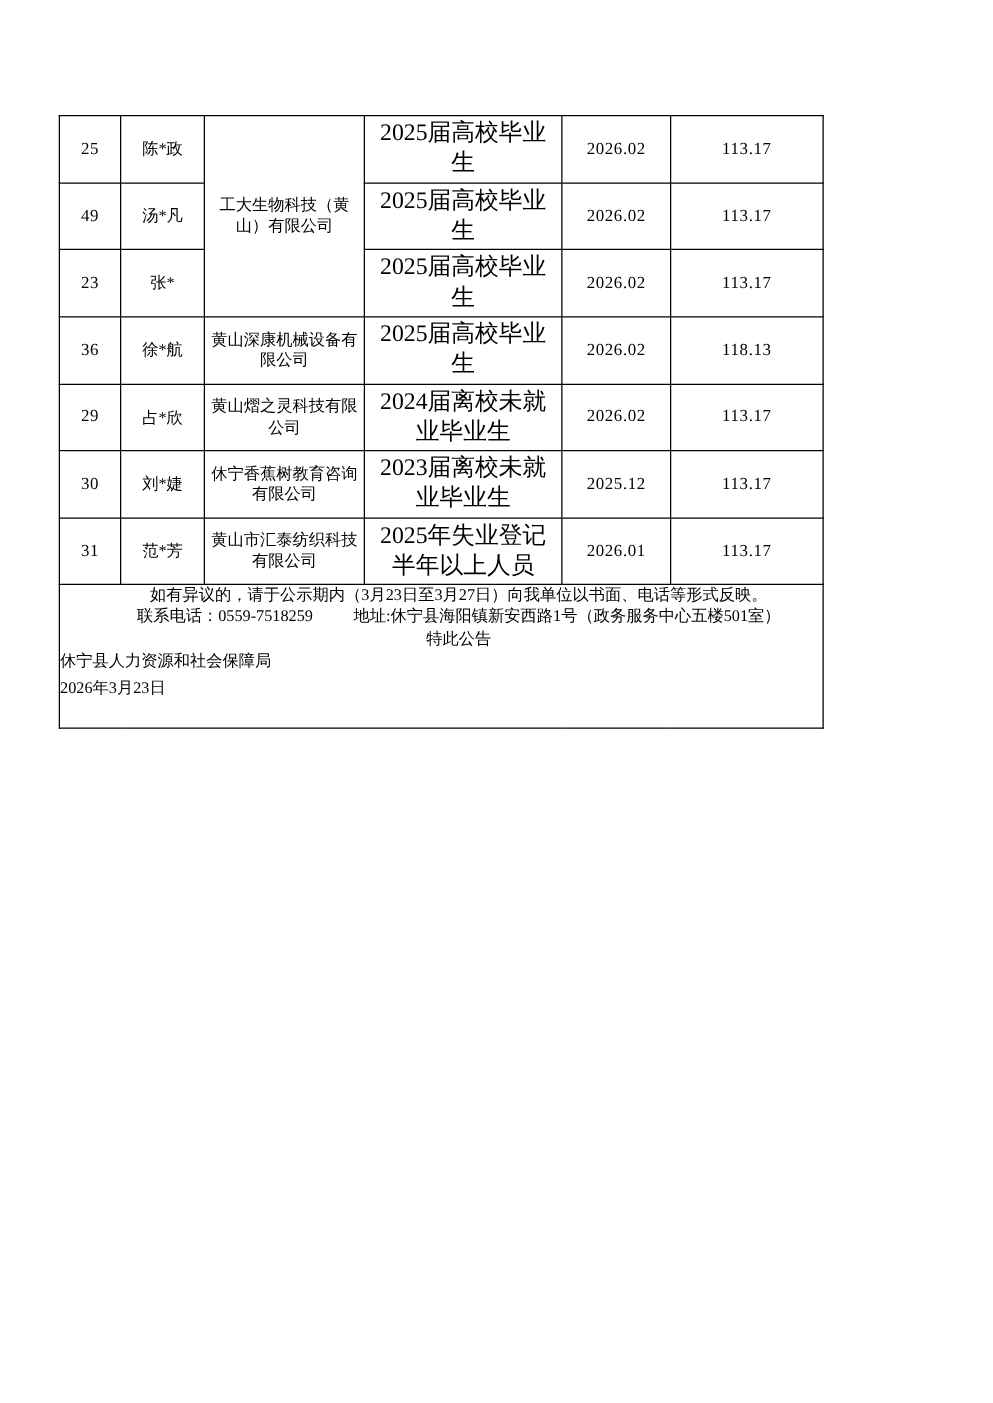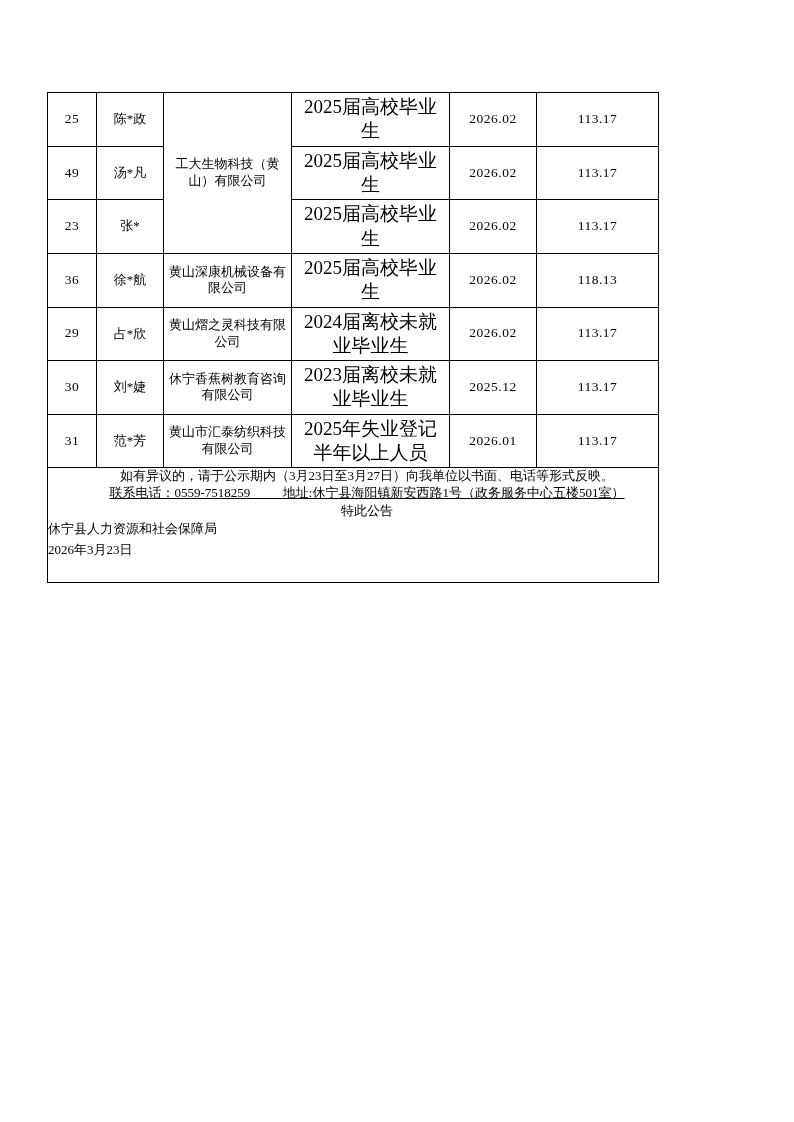--- a/index.html
+++ b/index.html
@@ -72,21 +72,20 @@
   }
   .notice-line {
     display: block;
     white-space: pre-wrap;
   }
   .notice-indent {
     text-indent: 28px;
   }
   .notice-contact {
     text-indent: 28px;
-    text-decoration: underline;
   }
   .notice-special {
     text-indent: 28px;
     margin-top: 2px;
   }
   .signature {
     margin-top: 6px;
     text-align: left;
     padding-right: 44px;
     line-height: 1.6;

